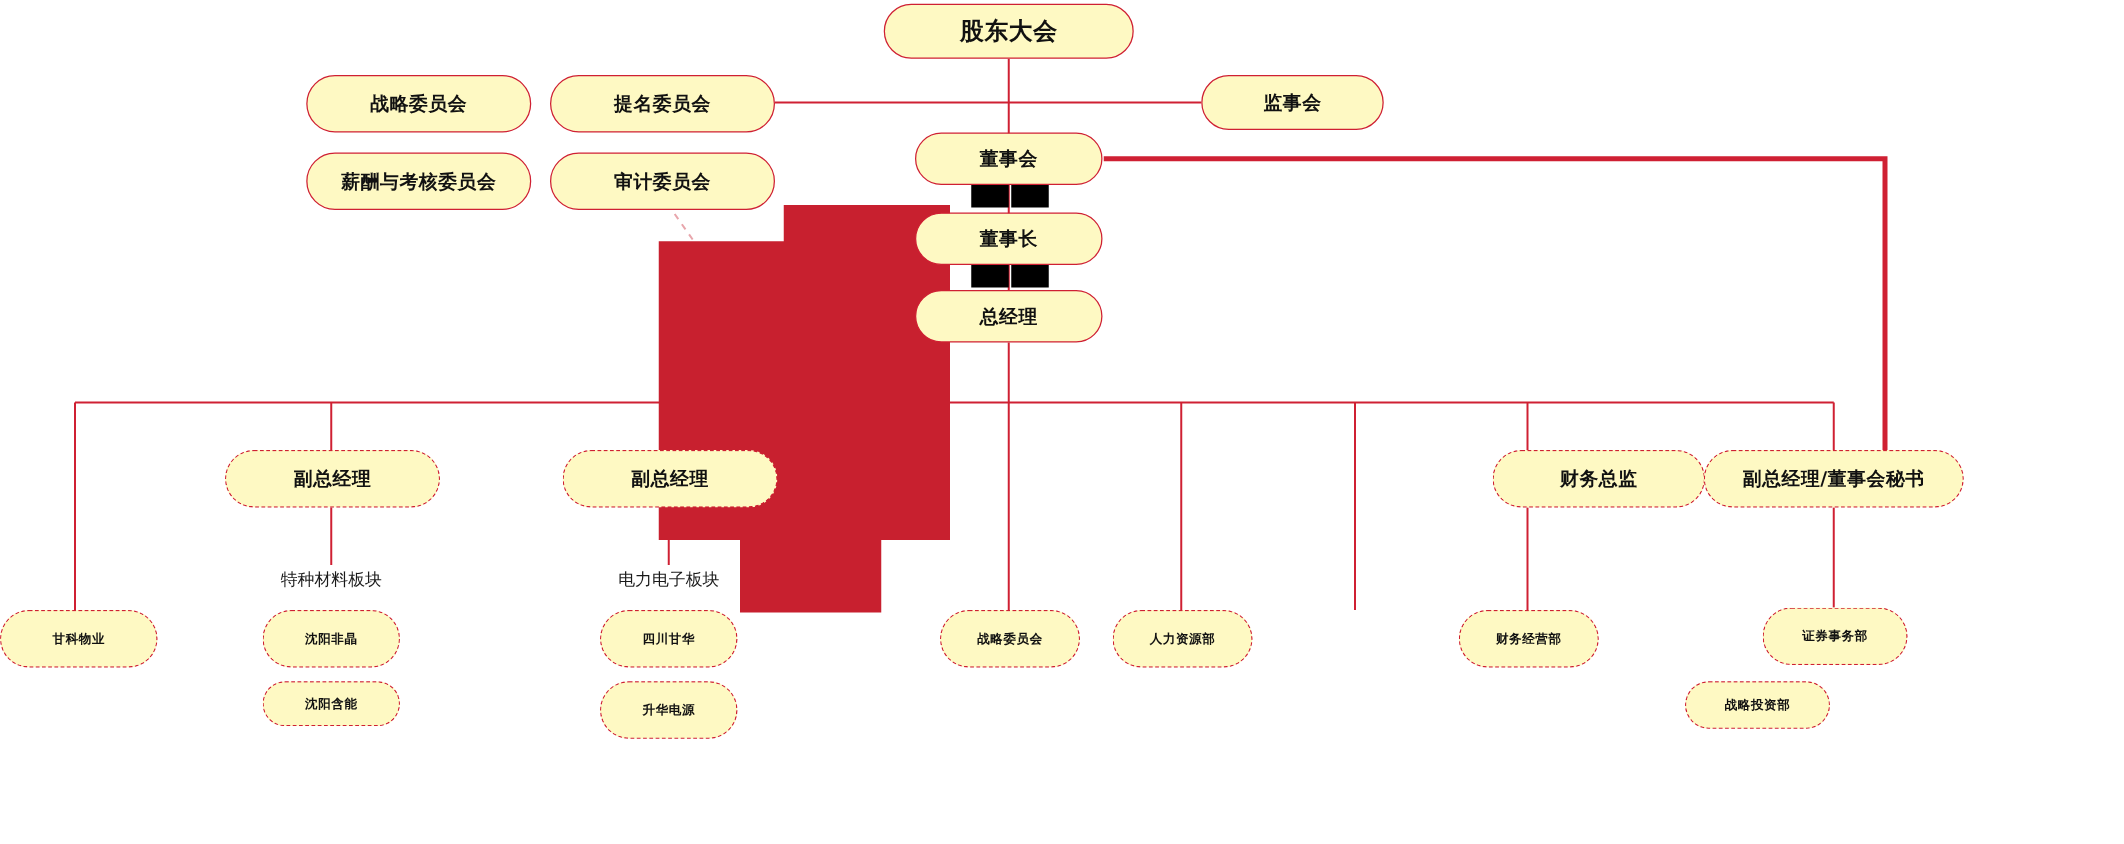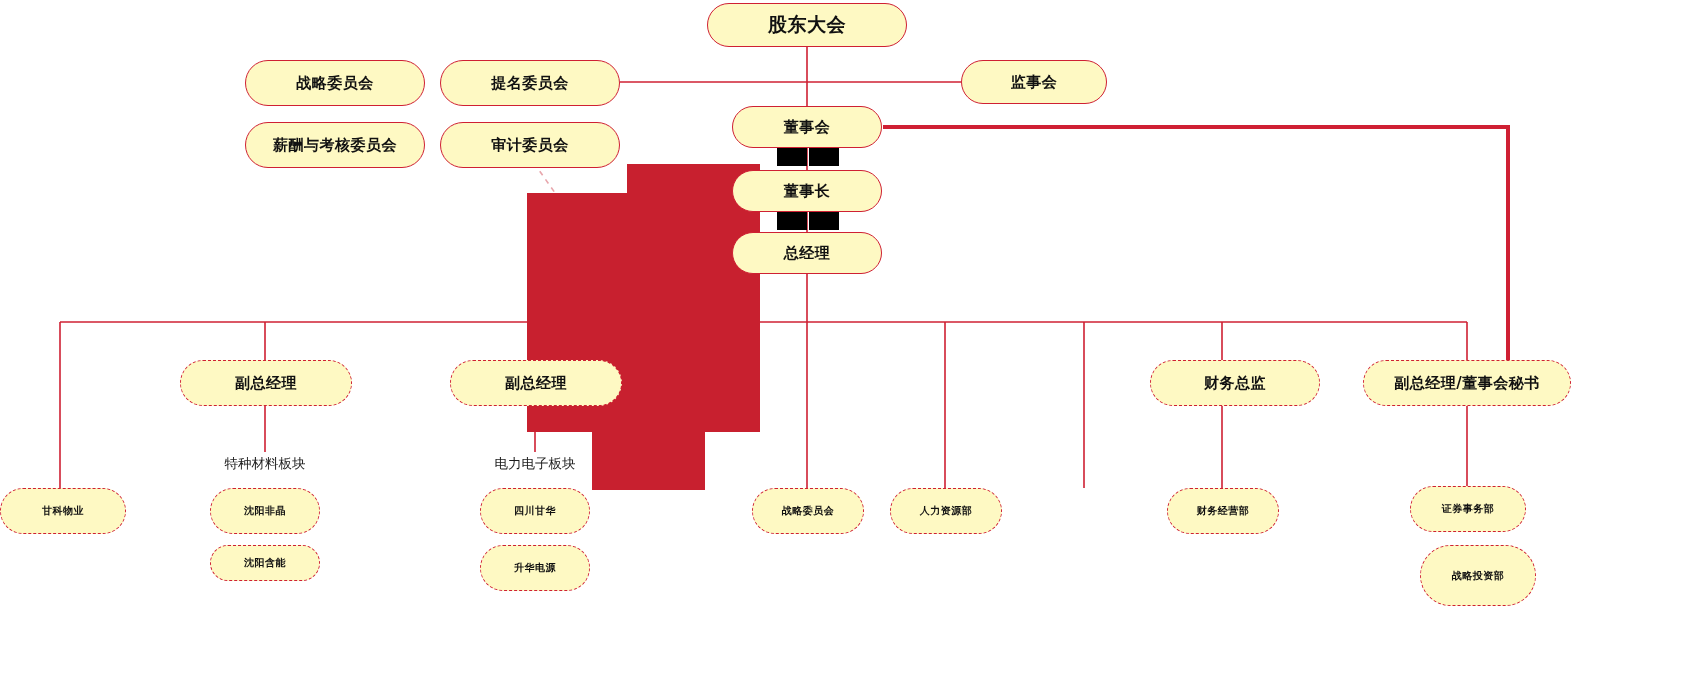--- a/index.html
+++ b/index.html
@@ -137,21 +137,21 @@
   <div class="node solid n-md" style="left:732px;top:232px;width:150px;height:42px;">
     <span>总经理</span>
   </div>
 
   <div class="node dashed n-md" style="left:180px;top:360px;width:172px;height:46px;">
     <span>副总经理</span>
   </div>
   <div class="node dashed n-md" style="left:450px;top:360px;width:172px;height:46px;">
     <span>副总经理</span>
   </div>
-  <div class="node dashed n-md" style="left:1150px;top:360px;width:170px;height:46px;">
+  <div class="node dashed n-md" style="left:1194px;top:360px;width:170px;height:46px;">
     <span>财务总监</span>
   </div>
   <div class="node dashed n-md" style="left:1363px;top:360px;width:208px;height:46px;">
     <span>副总经理/董事会秘书</span>
   </div>
 
   <div class="caption" style="left:185px;top:455px;width:160px;">
     <span>特种材料板块</span>
   </div>
   <div class="caption" style="left:455px;top:455px;width:160px;">
@@ -182,17 +182,17 @@
   <div class="node dashed n-sm" style="left:890px;top:488px;width:112px;height:46px;">
     <span>人力资源部</span>
   </div>
   <div class="node dashed n-sm" style="left:1167px;top:488px;width:112px;height:46px;">
     <span>财务经营部</span>
   </div>
 
   <div class="node dashed n-sm" style="left:1410px;top:486px;width:116px;height:46px;">
     <span>证券事务部</span>
   </div>
-  <div class="node dashed n-sm" style="left:1420px;top:545px;width:116px;height:61px;">
+  <div class="node dashed n-sm" style="left:1348px;top:545px;width:116px;height:38px;">
     <span>战略投资部</span>
   </div>
 
 </div>
 
 </body></html>

